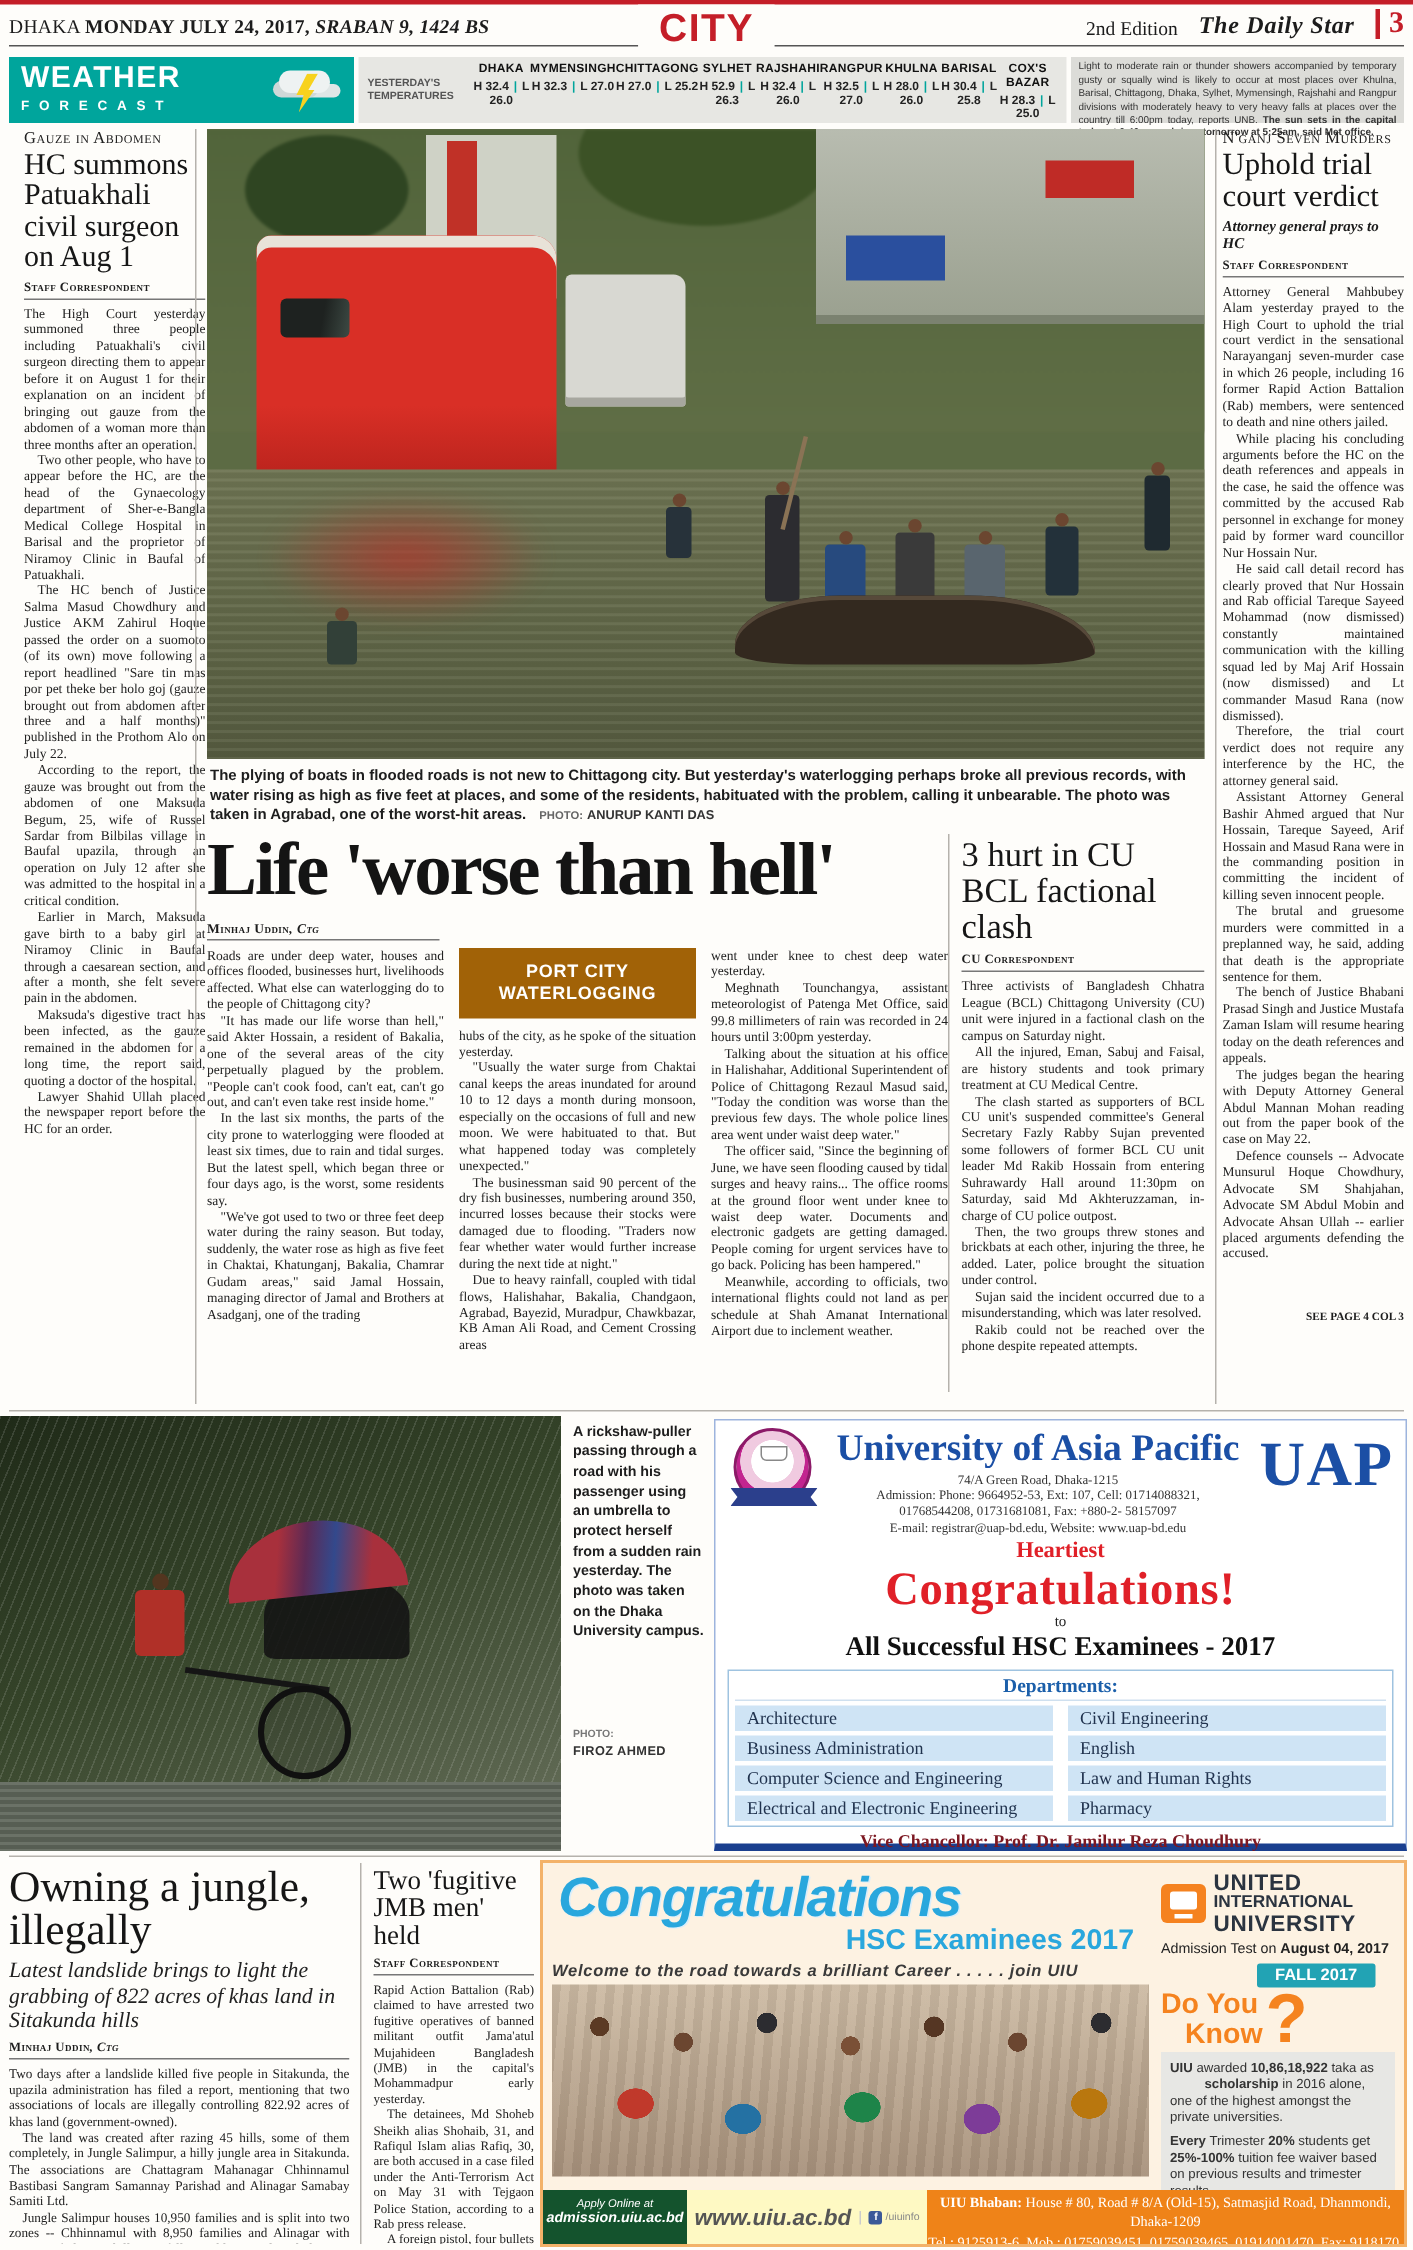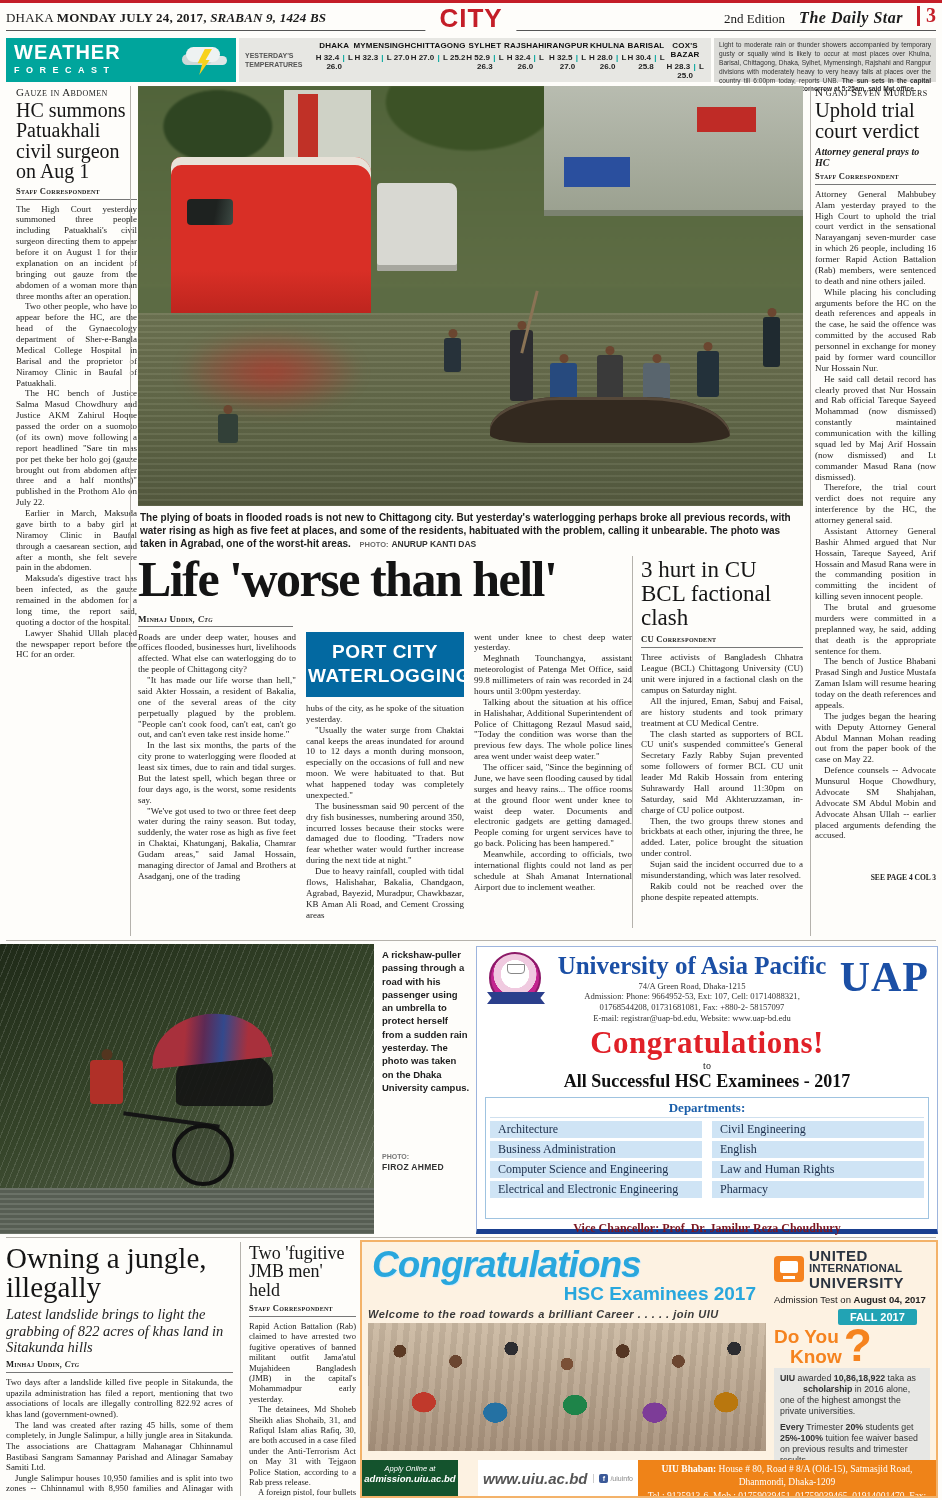--- a/index.html
+++ b/index.html
@@ -75,22 +75,22 @@
   .pcredit { font-size:7.5px; color:#666; font-weight:700; padding-left:6px; }
   .pcredit-name { font-size:8.5px; color:#333; font-weight:700; }
   .center-lower { display:flex; height:372px; overflow:hidden; margin-top:2px; }
   .life-wrap { width:494px; }
   .life-head { font-size:50px; font-weight:700; letter-spacing:-1.5px; line-height:.95; color:#141414; margin:0 0 10px; }
   .life-byline { width:155px; font-size:9px; border-bottom:1px solid #777; padding-bottom:2px; margin-bottom:5px; }
   .life-byline span { font-variant:small-caps; }
   .life-cols { display:flex; gap:10px; height:288px; overflow:hidden;justify-content:space-between; }
   .lcol { width:158px; }
   .lcol .body { height:100%; }
-  .tagbox { background:#0369a1; color:#fff; text-align:center; font-family:"Liberation Sans",sans-serif;
-    font-weight:700; font-size:19px; line-height:1.3; padding:8px 2px; margin-bottom:6px; letter-spacing:.5px; }
+  .tagbox { background:#a16207; color:#fff; text-align:center; font-family:"Liberation Sans",sans-serif;
+    font-weight:700; font-size:12px; line-height:1.3; padding:8px 2px; margin-bottom:6px; letter-spacing:.5px; }
   .cu-wrap { flex:1; border-left:1px solid #b5b2ac; padding-left:8px; }
   .cu-wrap .headline { font-size:23px; line-height:1.05; }
   .cu-wrap .body { height:268px; }
 
   
   .f-trees { position:absolute; inset:0 0 52% 0;
     background:
       radial-gradient(90px 60px at 12% 20%, #2f4522 0 60%, transparent 61%),
       radial-gradient(140px 80px at 50% 8%, #3c5226 0 60%, transparent 61%),
       radial-gradient(120px 70px at 88% 18%, #44582c 0 60%, transparent 61%),
@@ -166,21 +166,21 @@
     clip-path:polygon(0 0,8% 50%,0 100%,100% 100%,92% 50%,100% 0); }
   .uap-head { flex:1; text-align:center; line-height:1.15; }
   .uap-name { font-size:25px; font-weight:700; color:#1b4fa5; }
   .uap-addr { font-size:8.6px; color:#333; line-height:1.25; }
   .uap-mark { width:92px; font-size:42px; font-weight:700; color:#1b4fa5; text-align:right; letter-spacing:1px; line-height:1.2; }
   .uap-congrats { text-align:center; margin-top:2px; line-height:1.1; }
   .uap-heartiest { color:#e02028; font-weight:700; font-size:15px; }
   .uap-big { color:#e02028; font-weight:700; font-size:31px; letter-spacing:.5px; }
   .uap-to { font-size:10px; color:#222; }
   .uap-hsc { font-size:18px; font-weight:700; color:#101010; margin-top:1px; }
-  .uap-depts { border:1px solid #9fc3e0; margin-top:5px; padding:2px 4px 17px; }
+  .uap-depts { border:1px solid #9fc3e0; margin-top:5px; padding:2px 4px 0; }
   .uap-dept-h { text-align:center; color:#1b5faa; font-weight:700; font-size:13px; border-bottom:1px solid #cfe0ef; padding-bottom:1px; margin-bottom:3px; }
   .uap-dept-cols { display:flex; gap:10px; }
   .uap-dept-col { flex:1; }
   .uap-dept-item { background:#cfe4f5; margin-bottom:3px; padding:1px 8px; font-size:12px; color:#20324e; }
   .uap-vc { text-align:center; font-size:12px; font-weight:700; color:#7c1822; margin-top:2px; }
 
   
   .jungle { position:absolute; left:6px; top:1242px; width:227px; height:254px; overflow:hidden; }
   .jungle .headline { font-size:29px; line-height:1.0; }
   .jungle-deck { font-size:14.5px; font-style:italic; line-height:1.15; color:#222; margin:3px 0 3px; }
@@ -231,21 +231,21 @@
   .uiu-doyou { display:flex; align-items:flex-start; color:#f5831f; font-weight:700; margin-top:2px; }
   .uiu-doyou .txt { font-size:19px; line-height:1.02; }
   .uiu-doyou .txt .l2 { padding-left:16px; }
   .uiu-doyou .qm { font-size:46px; line-height:.8; margin-left:2px; }
   .uiu-facts { background:#e7e7e4; padding:5px 6px; font-size:8.8px; line-height:1.25; color:#333; margin-top:2px; }
   .uiu-facts div + div { margin-top:5px; }
   .uiu-bar { position:absolute; left:0; right:0; bottom:0; height:36px; display:flex; background:#fdf2e2; }
   .uiu-apply { width:96px; background:#14532d; color:#fff; text-align:center; font-style:italic; padding-top:4px; }
   .uiu-apply .a1 { font-size:7.5px; }
   .uiu-apply .a2 { font-size:9.5px; font-weight:700; }
-  .uiu-web { width:160px; display:flex; align-items:center; justify-content:center; gap:6px; background:#ffffff;margin-left:20px; }
+  .uiu-web { width:160px; display:flex; align-items:center; justify-content:center; gap:6px; background:#fef9c3; }
   .uiu-www { font-size:15px; font-weight:700; font-style:italic; color:#555; }
   .uiu-fb { font-size:7px; color:#888; border-left:1px solid #ccc; padding-left:5px; }
   .uiu-fb b { display:inline-block; width:9px; height:9px; background:#3b5998; color:#fff; font-size:7px;
     text-align:center; line-height:9px; border-radius:2px; font-style:normal; }
   .uiu-addr { flex:1; background:#ef8318; color:#fff; font-family:"Liberation Serif",serif;
     font-size:9.5px; line-height:1.4; text-align:center; padding-top:3px; }
 </style>
 </head>
 <body>
 
@@ -376,20 +376,21 @@
   </div>
 
   <div class="col-left">
     <div class="kicker">Gauze in Abdomen</div>
     <h1 class="headline">HC summons Patuakhali civil surgeon on Aug 1</h1>
     <div class="byline">Staff Correspondent</div>
     <div class="body">
         <p>The High Court yesterday summoned three people including Patuakhali's civil surgeon directing them to appear before it on August 1 for their explanation on an incident of bringing out gauze from the abdomen of a woman more than three months after an operation.</p>
         <p>Two other people, who have to appear before the HC, are the head of the Gynaecology department of Sher-e-Bangla Medical College Hospital in Barisal and the proprietor of Niramoy Clinic in Baufal of Patuakhali.</p>
         <p>The HC bench of Justice Salma Masud Chowdhury and Justice AKM Zahirul Hoque passed the order on a suomoto (of its own) move following a report headlined "Sare tin mas por pet theke ber holo goj (gauze brought out from abdomen after three and a half months)" published in the Prothom Alo on July 22.</p>
+        <p>According to the report, the gauze was brought out from the abdomen of one Maksuda Begum, 25, wife of Russel Sardar from Bilbilas village in Baufal upazila, through an operation on July 12 after she was admitted to the hospital in a critical condition.</p>
         <p>Earlier in March, Maksuda gave birth to a baby girl at Niramoy Clinic in Baufal through a caesarean section, and after a month, she felt severe pain in the abdomen.</p>
         <p>Maksuda's digestive tract has been infected, as the gauze remained in the abdomen for a long time, the report said, quoting a doctor of the hospital.</p>
         <p>Lawyer Shahid Ullah placed the newspaper report before the HC for an order.</p>
       </div>
   </div>
 
   <div class="col-right">
     <div class="kicker">N'ganj Seven Murders</div>
     <h1 class="headline">Uphold trial court verdict</h1>
     <div class="deck">Attorney general prays to HC</div>
@@ -519,20 +520,21 @@
         <div class="uap-addr">
           <div>74/A Green Road, Dhaka-1215</div>
           <div>Admission: Phone: 9664952-53, Ext: 107, Cell: 01714088321,</div>
           <div>01768544208, 01731681081, Fax: +880-2- 58157097</div>
           <div>E-mail: registrar@uap-bd.edu, Website: www.uap-bd.edu</div>
         </div>
       </div>
       <div class="uap-mark">UAP</div>
     </div>
     <div class="uap-congrats">
+      <div class="uap-heartiest">Heartiest</div>
       <div class="uap-big">Congratulations!</div>
       <div class="uap-to">to</div>
       <div class="uap-hsc">All Successful HSC Examinees - 2017</div>
     </div>
     <div class="uap-depts">
       <div class="uap-dept-h">Departments:</div>
       <div class="uap-dept-cols">
         <div class="uap-dept-col">
           <div class="uap-dept-item" style="">Architecture</div>
             <div class="uap-dept-item" style="">Business Administration</div>

